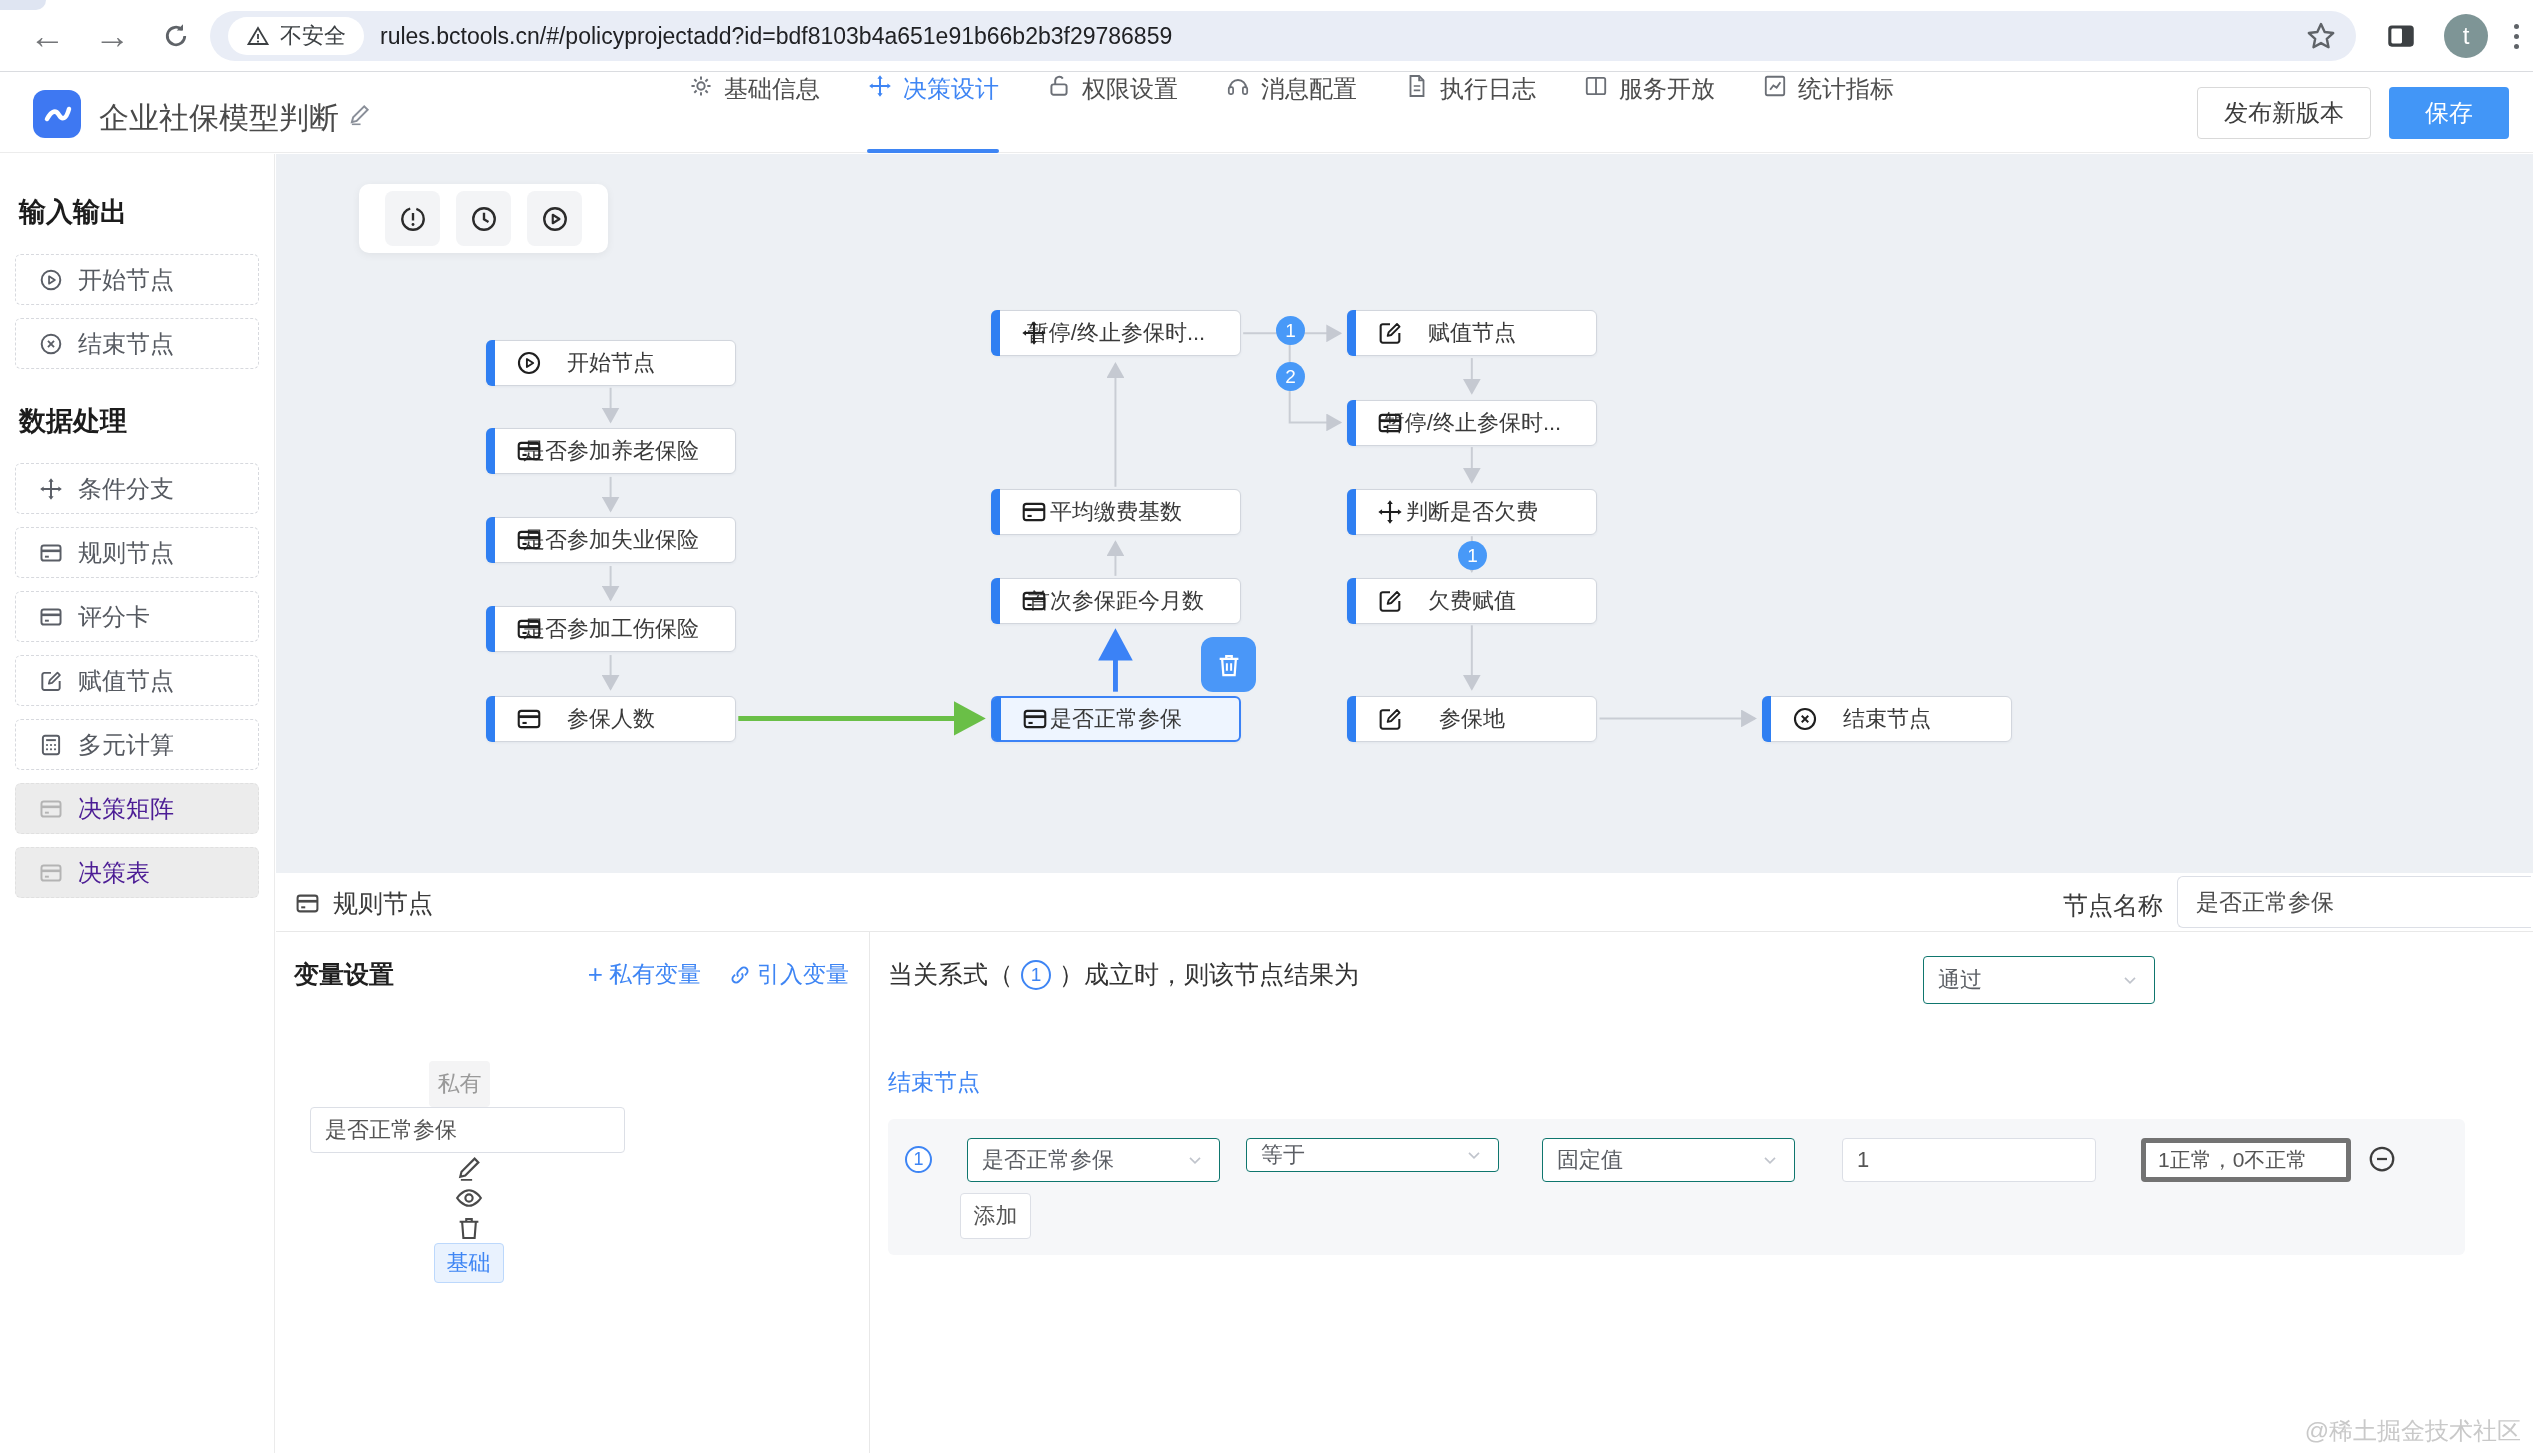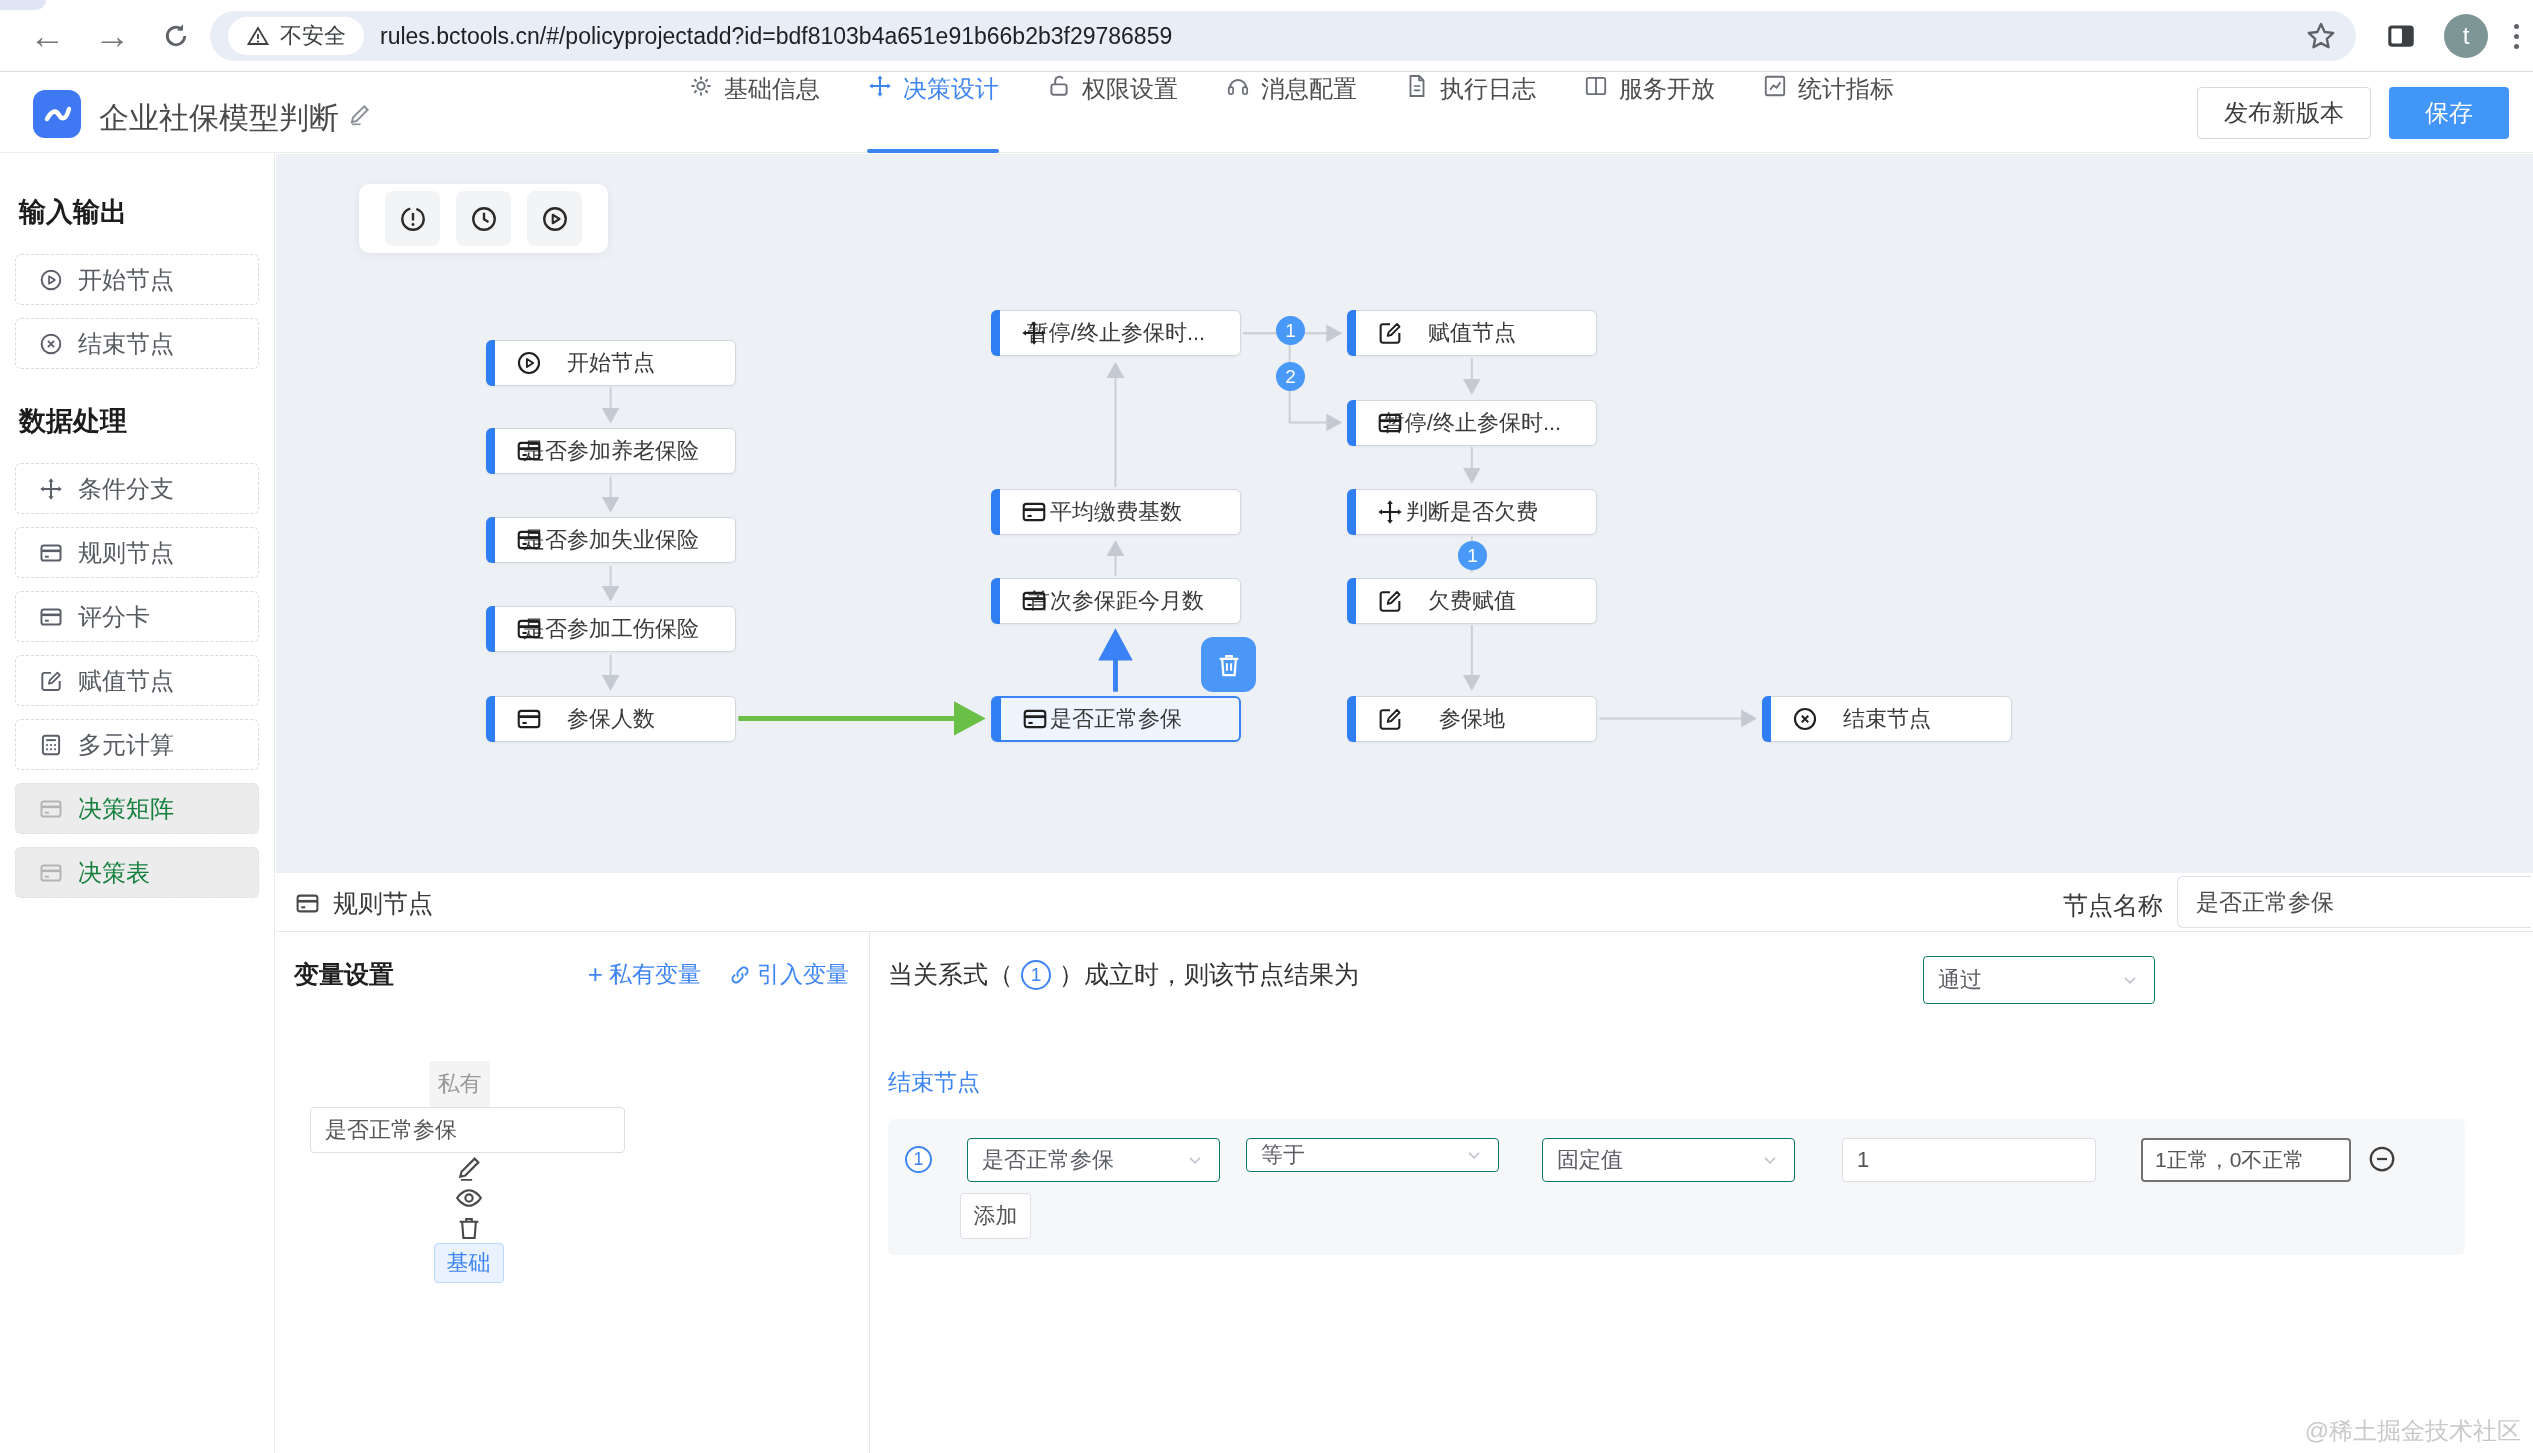--- a/index.html
+++ b/index.html
@@ -38,21 +38,21 @@
   .btn-plain{height:52px;padding:0 26px;background:#fff;border:1px solid #d9d9d9;border-radius:4px;font-size:24px;color:#3d3d3d;display:flex;align-items:center;}
   .btn-primary{height:52px;padding:0 36px;background:#4296f7;border-radius:4px;font-size:24px;color:#fff;display:flex;align-items:center;}
 
   
   .sidebar{position:absolute;left:0;top:154px;width:275px;bottom:0;background:#fff;border-right:1px solid #ebebeb;padding:34px 15px 0 15px;}
   .side-title{font-size:27px;font-weight:700;color:#1c1c1c;margin:6px 0 24px 4px;}
   .side-title.t2{margin-top:34px;}
   .side-item{height:51px;border:1px dashed #d7d9de;border-radius:6px;display:flex;align-items:center;gap:14px;
     padding-left:22px;margin-bottom:13px;color:#565a61;font-size:24px;cursor:grab;background:#fff;}
   .side-item .ic{width:26px;height:26px;color:#5a5e66;}
-  .side-item.disabled{background:#ececec;color:#15803d;border-color:#e0e0e0;cursor:default;}
+  .side-item.disabled{background:#ececec;color:#4c1d95;border-color:#e0e0e0;cursor:default;}
   .side-item.disabled .ic{color:#b4b4b4;}
 
   
   .canvas{position:absolute;left:276px;top:154px;right:0;height:719px;background:#edf0f4;overflow:hidden;}
   .flow-toolbar{position:absolute;left:83px;top:30px;width:249px;height:69px;background:#fff;border-radius:10px;
     box-shadow:0 2px 8px rgba(0,0,0,.06);display:flex;align-items:center;justify-content:center;gap:16px;}
   .ftool-btn{width:55px;height:55px;border-radius:8px;background:#f3f4f6;display:flex;align-items:center;justify-content:center;color:#2b2b2b;}
   .ftool-btn .ic{width:30px;height:30px;}
   .edges{position:absolute;left:0;top:0;width:2258px;height:719px;}
   .node{position:absolute;width:250px;height:46px;background:#fff;border:1px solid #d2d6dd;border-radius:6px;
@@ -93,21 +93,21 @@
   .sel .chev{margin-left:auto;width:20px;height:20px;color:#c0c4cc;}
   .result-sel{position:absolute;left:1052px;top:24px;width:232px;height:48px;}
   .add-group{position:absolute;left:17px;top:135px;color:#3e85f4;font-size:23px;cursor:pointer;}
   .cond-group{position:absolute;left:17px;top:187px;width:1577px;height:136px;background:#f6f7f9;border-radius:6px;}
   .cond-badge{position:absolute;left:17px;top:27px;width:27px;height:27px;border:2px solid #3e85f4;border-radius:50%;background:#fff;
     color:#3e85f4;font-size:18px;display:flex;align-items:center;justify-content:center;}
   .cond-sel1{position:absolute;left:79px;top:19px;width:253px;height:44px;}
   .cond-sel2{position:absolute;left:358px;top:19px;width:253px;height:34px;font-family:Liberation Serif, serif;}
   .cond-sel3{position:absolute;left:654px;top:19px;width:253px;height:44px;}
   .cond-input1{position:absolute;left:954px;top:19px;width:254px;height:44px;border:1px solid #dcdfe6;border-radius:4px;padding:0 14px;font-size:22px;color:#555;outline:none;font-family:inherit;}
-  .cond-input2{position:absolute;left:1253px;top:19px;width:210px;height:44px;border:2px solid #737373;border-radius:4px;padding:0 12px;font-size:21px;color:#555;outline:none;font-family:inherit;}
+  .cond-input2{position:absolute;left:1253px;top:19px;width:210px;height:44px;border:5px solid #737373;border-radius:4px;padding:0 12px;font-size:21px;color:#555;outline:none;font-family:inherit;}
   .minus-btn{position:absolute;left:1479px;top:25px;width:30px;height:30px;color:#3d3d3d;cursor:pointer;}
   .add-row-btn{position:absolute;left:72px;top:74px;width:71px;height:46px;background:#fff;border:1px solid #dcdfe6;border-radius:4px;
     font-size:22px;color:#555;display:flex;align-items:center;justify-content:center;cursor:pointer;}
   .watermark{position:absolute;right:12px;bottom:6px;font-size:24px;color:#c9c9c9;}
 </style>
 </head>
 <body>
 
 <div class="chrome">
   <div class="tab-notch"></div>

